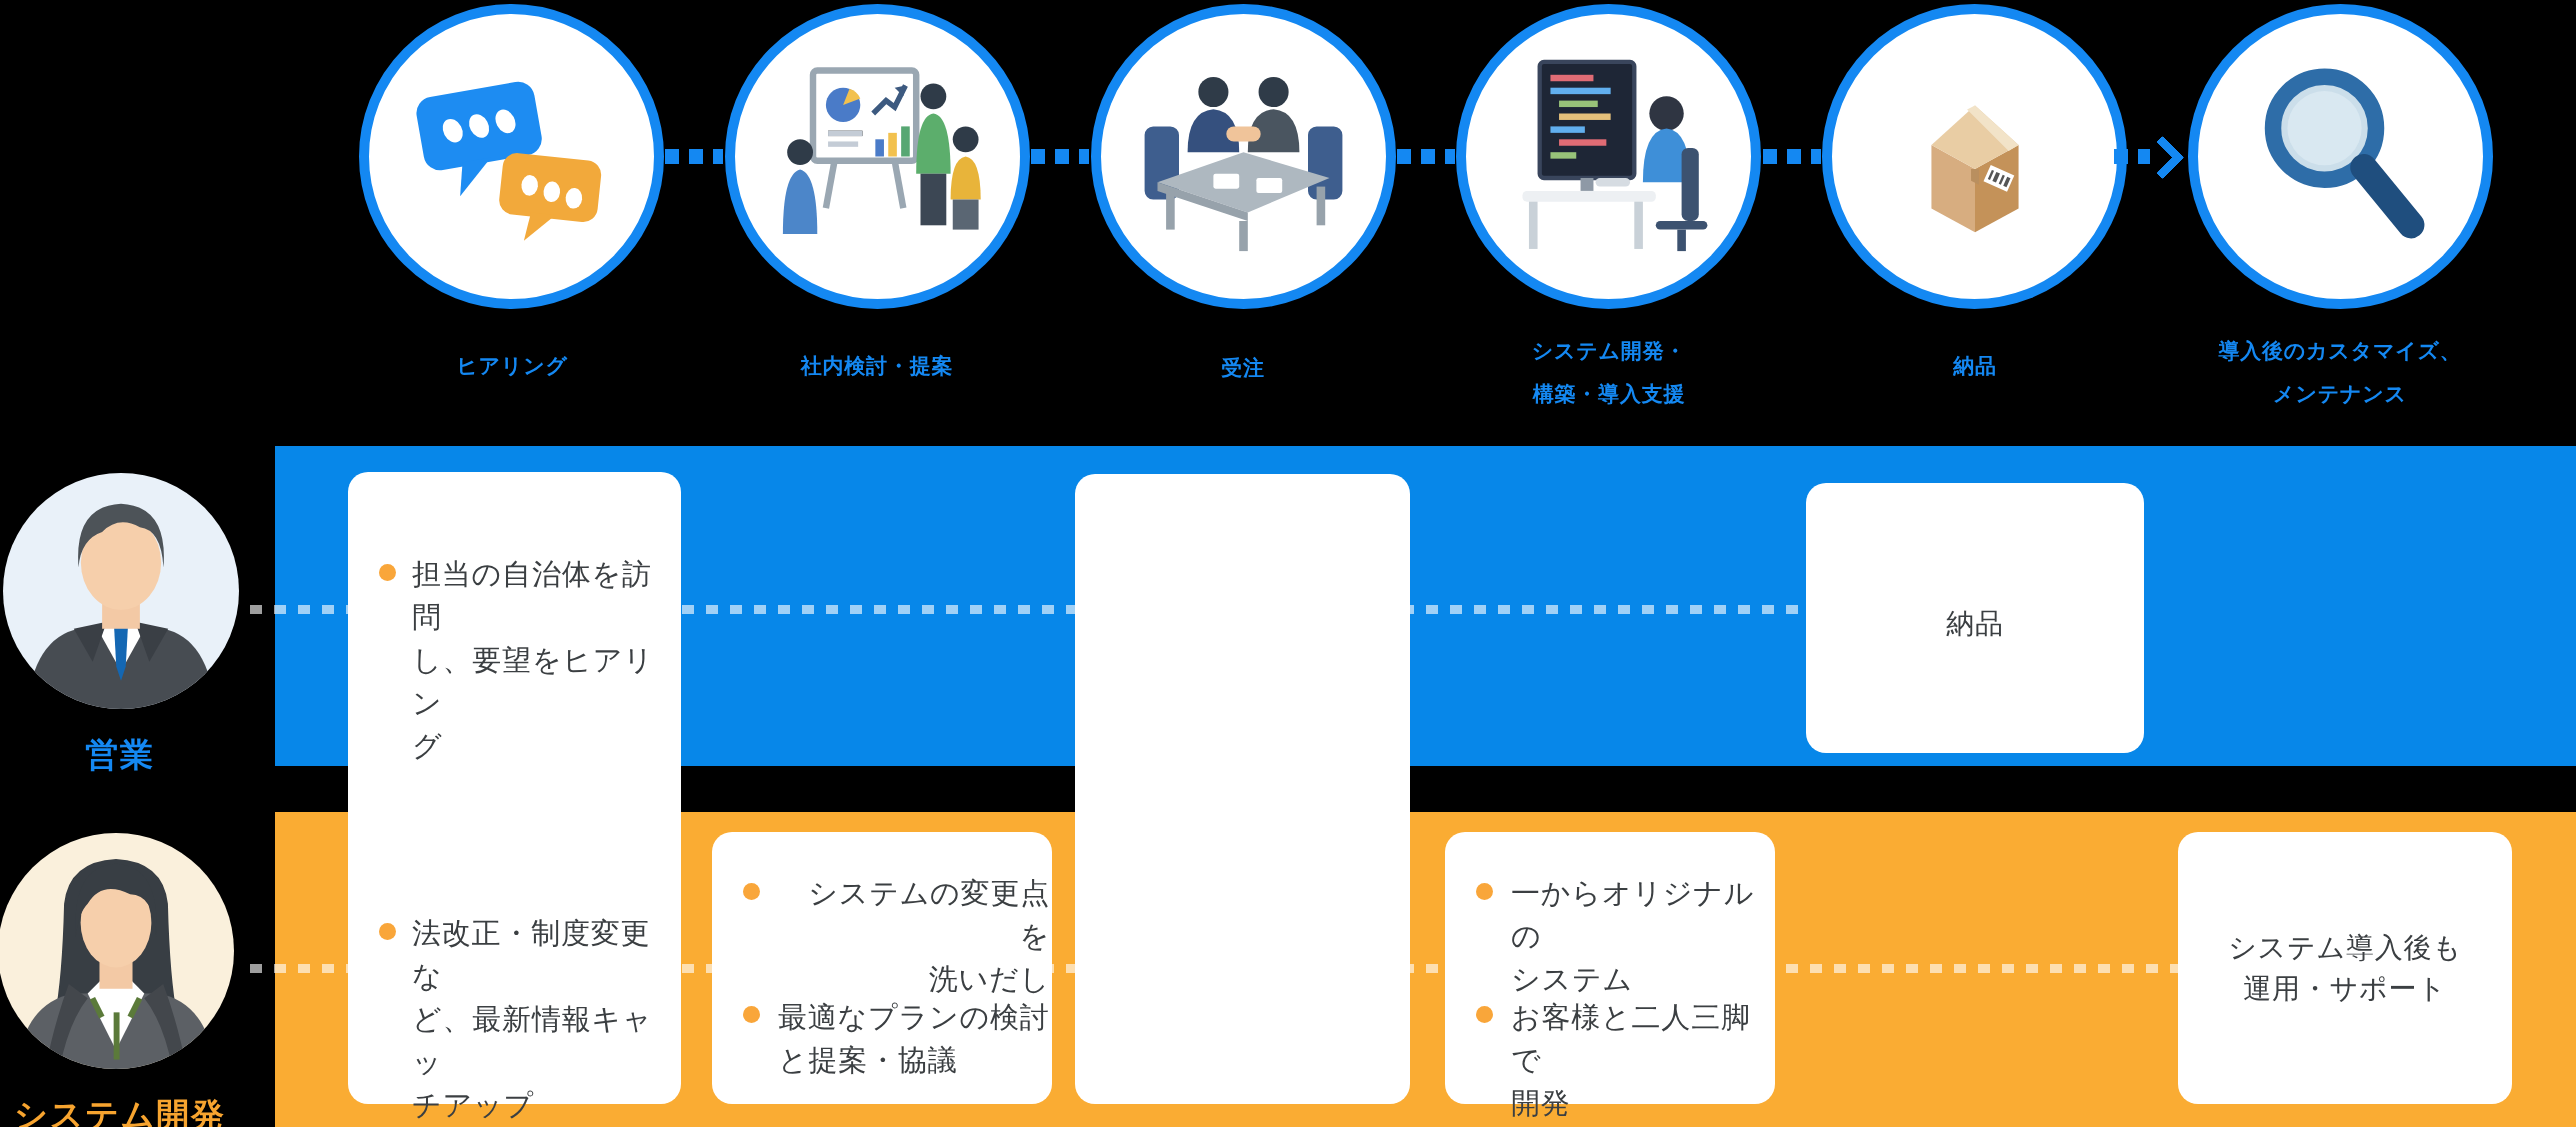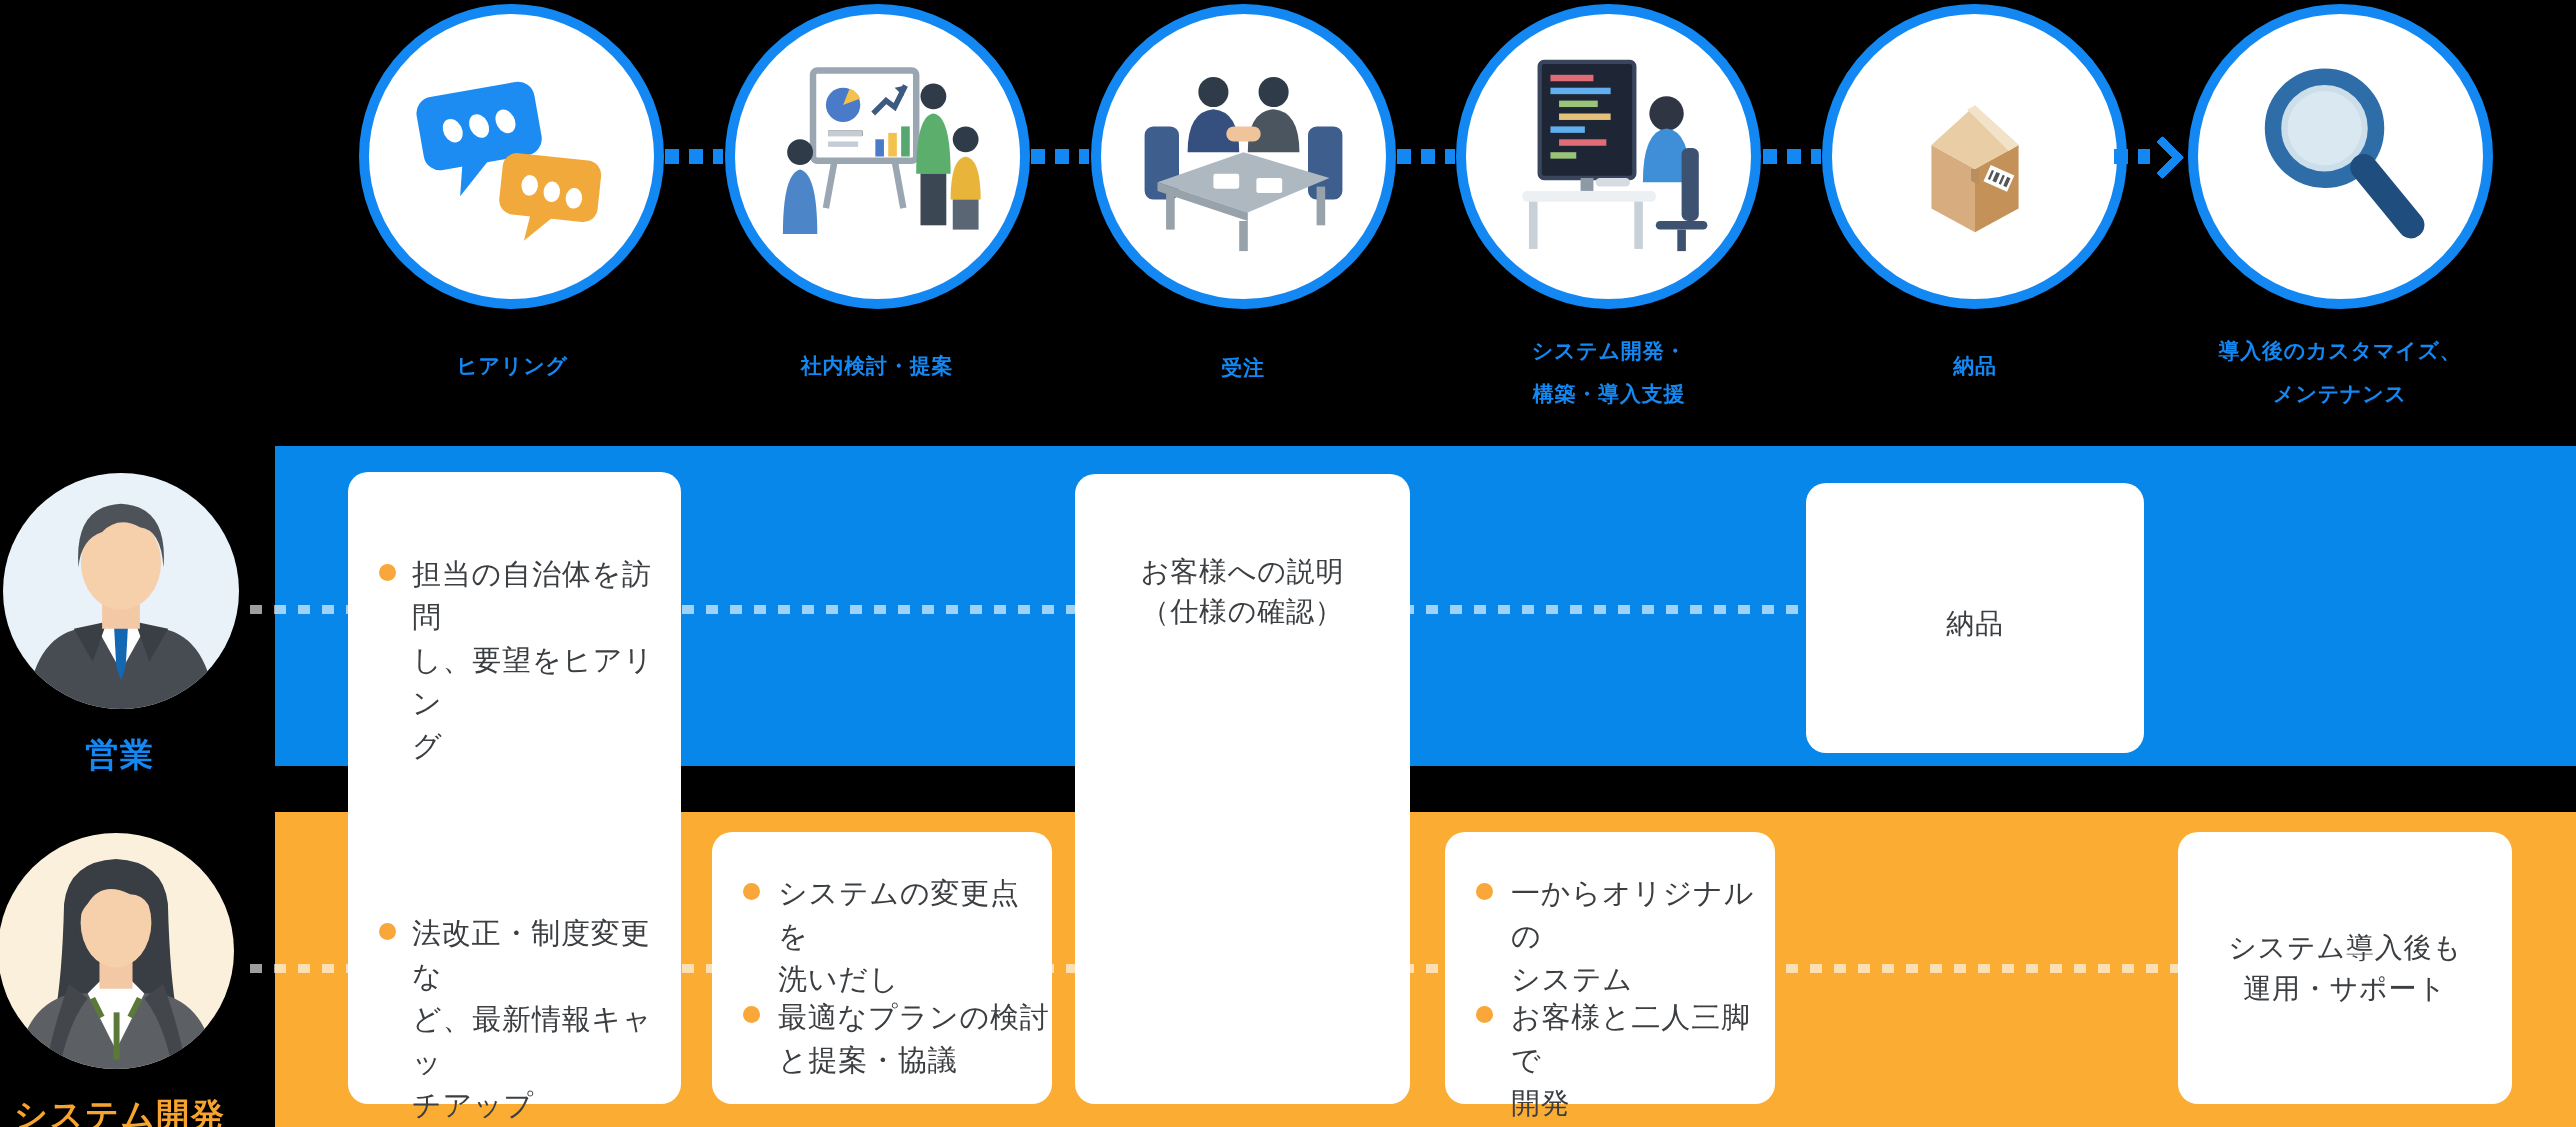--- a/index.html
+++ b/index.html
@@ -246,35 +246,31 @@
   </div>
   <div class="bullet-dot" style="left:379px;top:923px;"></div>
   <div class="card-lines" style="left:412px;top:912px;width:264px;">
     <div>法改正・制度変更な</div>
     <div>ど、最新情報キャッ</div>
     <div>チアップ</div>
   </div>
 
   <div class="card" style="left:712px;top:832px;width:340px;height:272px;"></div>
   <div class="bullet-dot" style="left:743px;top:883px;"></div>
-  <div class="card-lines" style="left:778px;top:872px;width:272px;">
+  <div class="card-lines" style="left:778px;top:872px;width:272px;text-align:right;">
     <div>システムの変更点を</div>
     <div>洗いだし</div>
   </div>
   <div class="bullet-dot" style="left:743px;top:1006px;"></div>
   <div class="card-lines" style="left:778px;top:996px;width:272px;">
     <div>最適なプランの検討</div>
     <div>と提案・協議</div>
   </div>
 
   <div class="card" style="left:1075px;top:474px;width:335px;height:630px;"></div>
-  <div class="card-lines centered" style="left:1075px;top:552px;width:335px;">
-    <div>お客様への説明</div>
-    <div>（仕様の確認）</div>
-  </div>
 
   <div class="card" style="left:1445px;top:832px;width:330px;height:272px;"></div>
   <div class="bullet-dot" style="left:1476px;top:883px;"></div>
   <div class="card-lines" style="left:1511px;top:872px;width:264px;">
     <div>一からオリジナルの</div>
     <div>システム</div>
   </div>
   <div class="bullet-dot" style="left:1476px;top:1006px;"></div>
   <div class="card-lines" style="left:1511px;top:996px;width:264px;">
     <div>お客様と二人三脚で</div>

